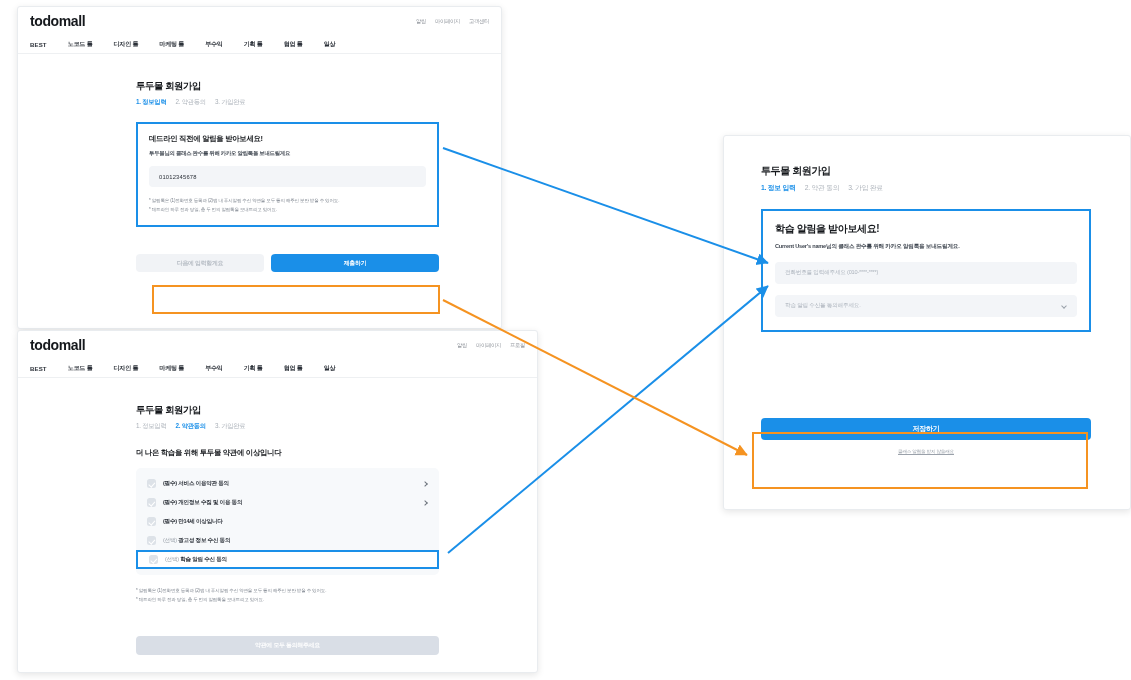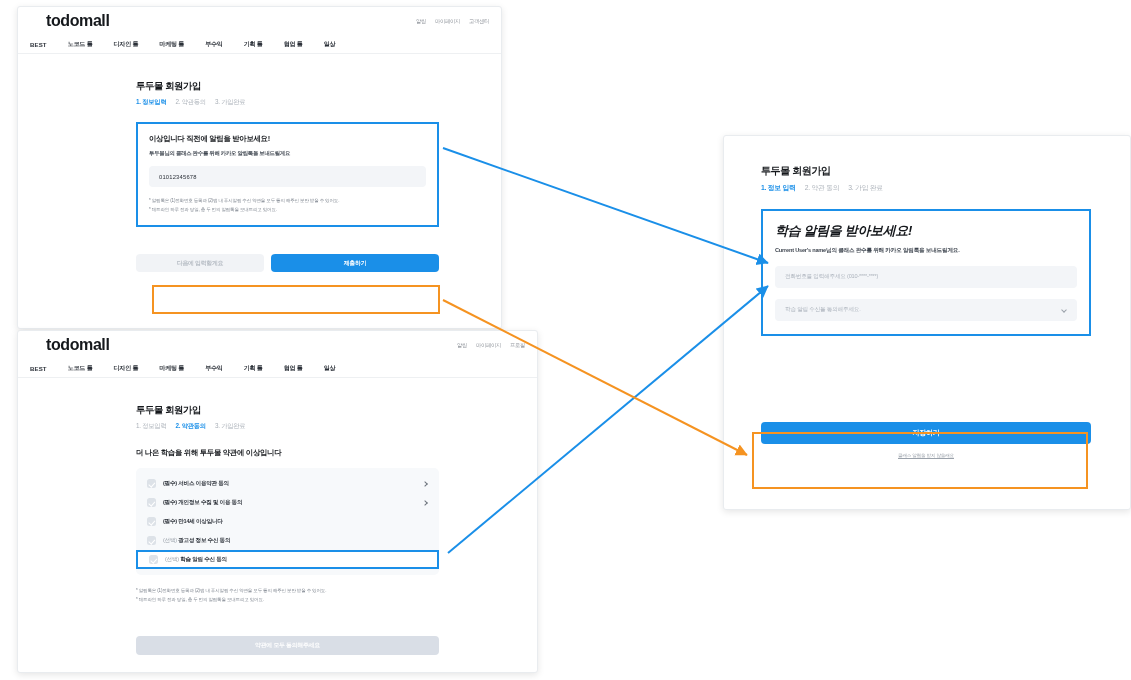--- a/index.html
+++ b/index.html
@@ -20,23 +20,22 @@
     box-shadow: 0 2px 7px rgba(0,0,0,0.10);
     overflow: hidden;
   }
   .site-header {
     position: relative;
     height: 28px;
     padding: 0 12px;
     display: flex; align-items: center;
   }
   .logo {
-    font-size: 16px; font-weight: bold; letter-spacing: -0.4px;
+    font-size: 14px; font-weight: bold; letter-spacing: -0.4px;
     color: #15181c;
-    margin-left: 16px;
   }
   .hdr-right {
     position: absolute; right: 12px; top: 50%; transform: translateY(-50%);
     display: flex; gap: 9px;
   }
   .hdr-right span { font-size: 5.2px; color: #8b9097; letter-spacing: -0.2px; }
   .nav {
     height: 19px;
     padding: 0 12px;
     display: flex; align-items: center; gap: 21px;
@@ -131,21 +130,21 @@
   
   #card3 { left: 723px; top: 135px; width: 408px; height: 375px; }
   #card3 .content { padding: 28px 0 0 37px; }
   #card3 .signup-title { font-size: 10px; }
   #card3 .steps span { font-size: 6.8px; }
   .r-box {
     margin-top: 16px; width: 330px;
     border: 2px solid #1a8fe8; background: #fff;
     padding: 11px 12px 13px 12px;
   }
-  .r-title { font-size: 13px; font-weight:bold; color:#15181c; letter-spacing:-0.35px;font-style:italic;}
+  .r-title { font-size: 10px; font-weight:bold; color:#15181c; letter-spacing:-0.35px;}
   .r-sub { font-size: 5.6px; color: #3f4650; margin-top: 7px; font-weight:600; letter-spacing:-0.2px;}
   .r-field {
     margin-top: 11px; height: 22px; background: #f3f5f8; border-radius: 4px;
     display:flex; align-items:center; padding: 0 10px;
     font-size: 5.6px; color: #adb4bd; letter-spacing:-0.2px; position: relative;
   }
   .r-field .chev-d {
     position:absolute; right: 11px; top: 42%;
     width: 4px; height: 4px; border: solid #9aa1aa; border-width: 0 1px 1px 0;
     transform: rotate(45deg);
@@ -192,21 +191,21 @@
     </div>
     <div class="content">
       <div class="signup-title">투두몰 회원가입</div>
       <div class="steps">
         <span class="active">1. 정보입력</span>
         <span>2. 약관동의</span>
         <span>3. 가입완료</span>
       </div>
 
       <div class="notify-box">
-        <div class="nb-title">이상입니다 직전에 알림을 받아보세요!</div>
+        <div class="nb-title">데드라인 직전에 알림을 받아보세요!</div>
         <div class="nb-sub">투두몰님의 클래스 완수를 위해 카카오 알림톡을 보내드릴게요</div>
         <div class="nb-input">01012345678</div>
         <div class="fine">
           <p>* 알림톡은 (1)전화번호 등록과 (2)앱 내 푸시알림 수신 약관을 모두 동의 해주신 분만 받을 수 있어요.</p>
           <p>* 데드라인 하루 전과 당일, 총 두 번의 알림톡을 보내드리고 있어요.</p>
         </div>
       </div>
 
       <div class="btn-row">
         <div class="btn btn-ghost">다음에 입력할게요</div>

